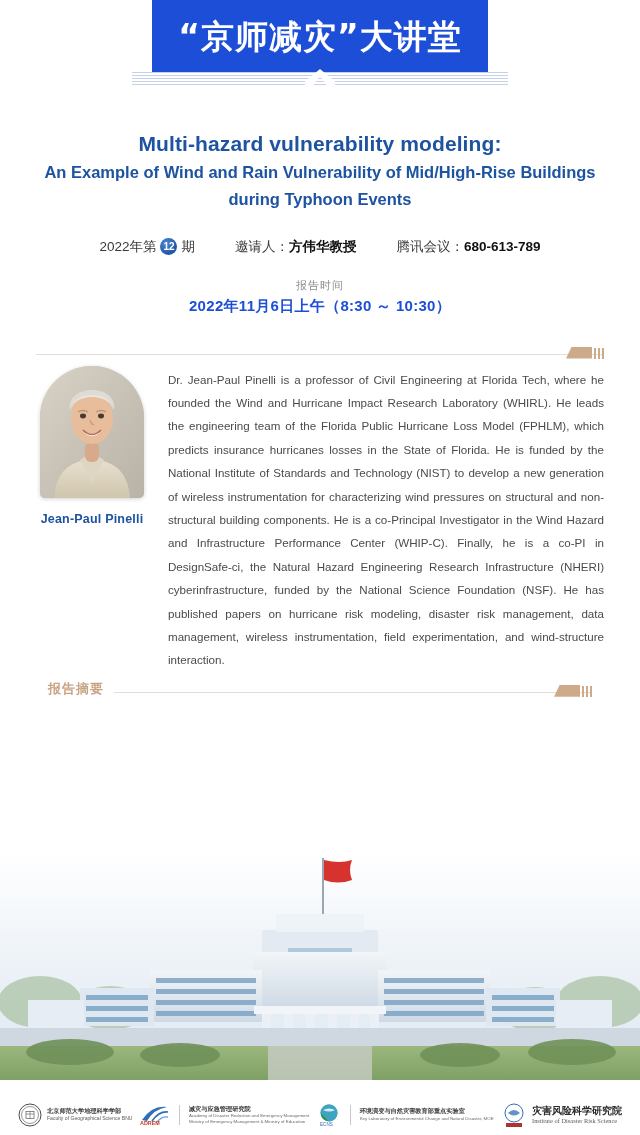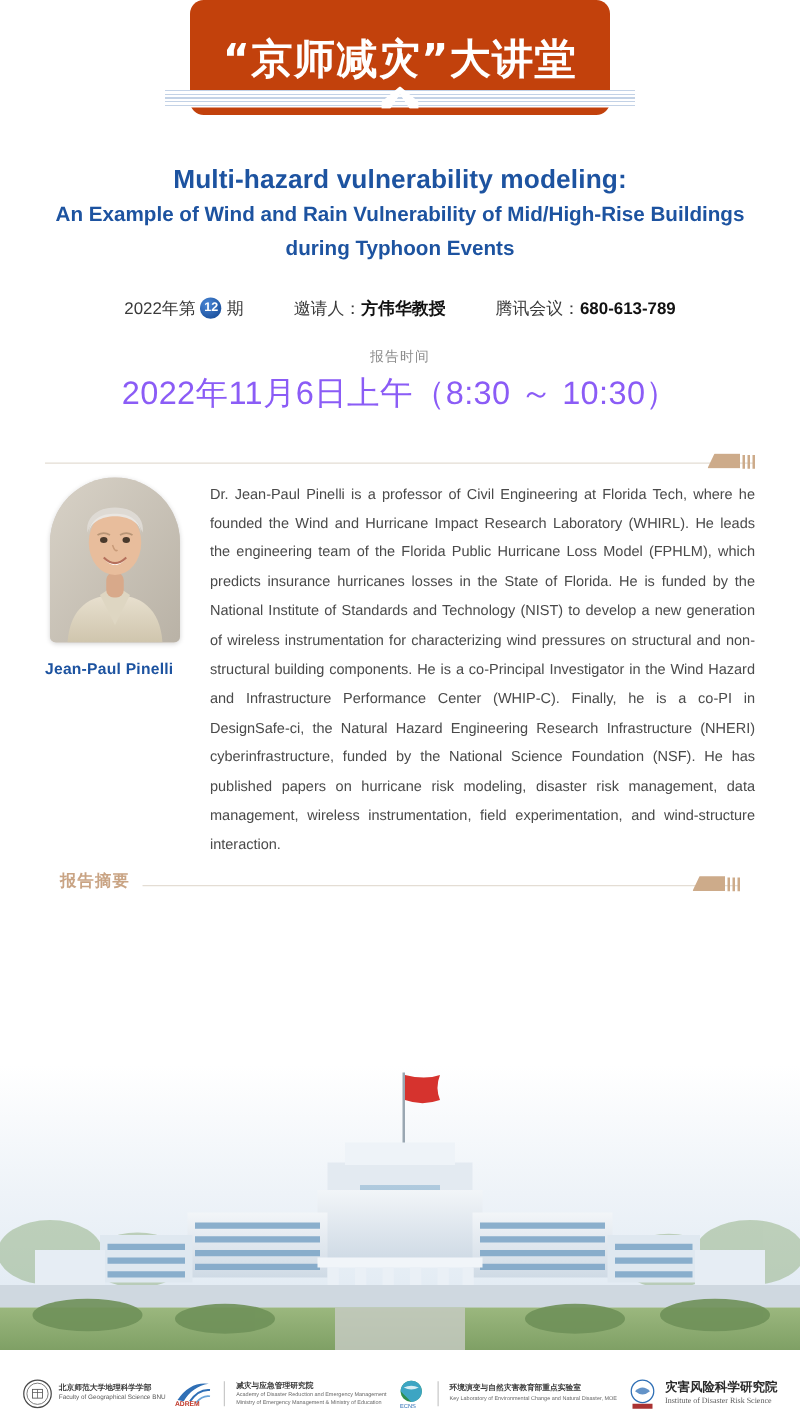--- a/index.html
+++ b/index.html
@@ -8,23 +8,23 @@
     font-family:"Liberation Sans","DejaVu Sans",sans-serif;
     background:#ffffff;
     position:relative;
     overflow:hidden;
   }
   .poster { position:relative; width:640px; height:1135px; background:#fff; }
 
   
   .banner-wrap { position:relative; height:88px; }
   .banner {
-    position:absolute; left:152px; top:0; width:336px; height:92px;
-    background:#c2410c;
-    display:flex; align-items:center; justify-content:center;border-radius:11px;
+    position:absolute; left:152px; top:0; width:336px; height:72px;
+    background:#1d4ed8;
+    display:flex; align-items:center; justify-content:center;
   }
   .banner-title {
     color:#ffffff; font-size:33px; font-weight:bold;
     letter-spacing:1px; line-height:1;
     font-family:"DejaVu Sans","Liberation Sans",sans-serif;
     white-space:nowrap;
   }
   .banner-stripes {
     position:absolute; left:132px; top:72px; width:376px; height:14px;
     background:repeating-linear-gradient(to bottom,
@@ -60,21 +60,21 @@
     background:radial-gradient(circle at 35% 30%, #4a87d6 0%, #1d53a0 75%);
     color:#fff; font-size:10px; font-weight:bold; margin:0 4px;
     line-height:1;
   }
   .meta-strong { font-weight:bold; color:#111; }
 
   
   .date-block { margin-top:22px; text-align:center; }
   .date-label { font-size:11px; color:#8d8d8d; letter-spacing:1px; }
   .date-value {
-    margin-top:4px; font-size:26px; font-weight:normal; color:#8b5cf6;
+    margin-top:4px; font-size:15px; font-weight:bold; color:#1d4ed8;
     letter-spacing:.3px;
   }
 
   
   .section-rule {
     position:relative; margin:0 36px; height:22px;
   }
   .rule-line {
     position:absolute; left:0; right:0; top:14px; height:1px;
     background:#e4ddd4;
@@ -86,21 +86,21 @@
   }
   .rule-deco { position:absolute; right:0; top:5px; display:flex; align-items:flex-end; gap:2px; height:14px; }
   .deco-para {
     width:26px; height:12px; background:#cdab8a;
     clip-path:polygon(22% 0, 100% 0, 100% 100%, 0 100%);
   }
   .deco-bar { width:2px; height:11px; background:#cdab8a; }
 
   
   .bio-section { margin-top:4px; padding:0 36px; display:flex; gap:20px; }
-  .bio-left { width:112px; flex:none; text-align:left; }
+  .bio-left { width:112px; flex:none; text-align:center; }
   .portrait {
     width:104px; height:132px;
     border-radius:52px 52px 5px 5px;
     overflow:hidden; margin:0 auto;
     box-shadow:0 1px 4px rgba(0,0,0,.18);
     position:relative; background:#cfc6bb;
   }
   .portrait svg { display:block; width:100%; height:100%; }
   .speaker-name {
     margin-top:14px; font-size:12.5px; font-weight:bold; color:#1d53a0;

